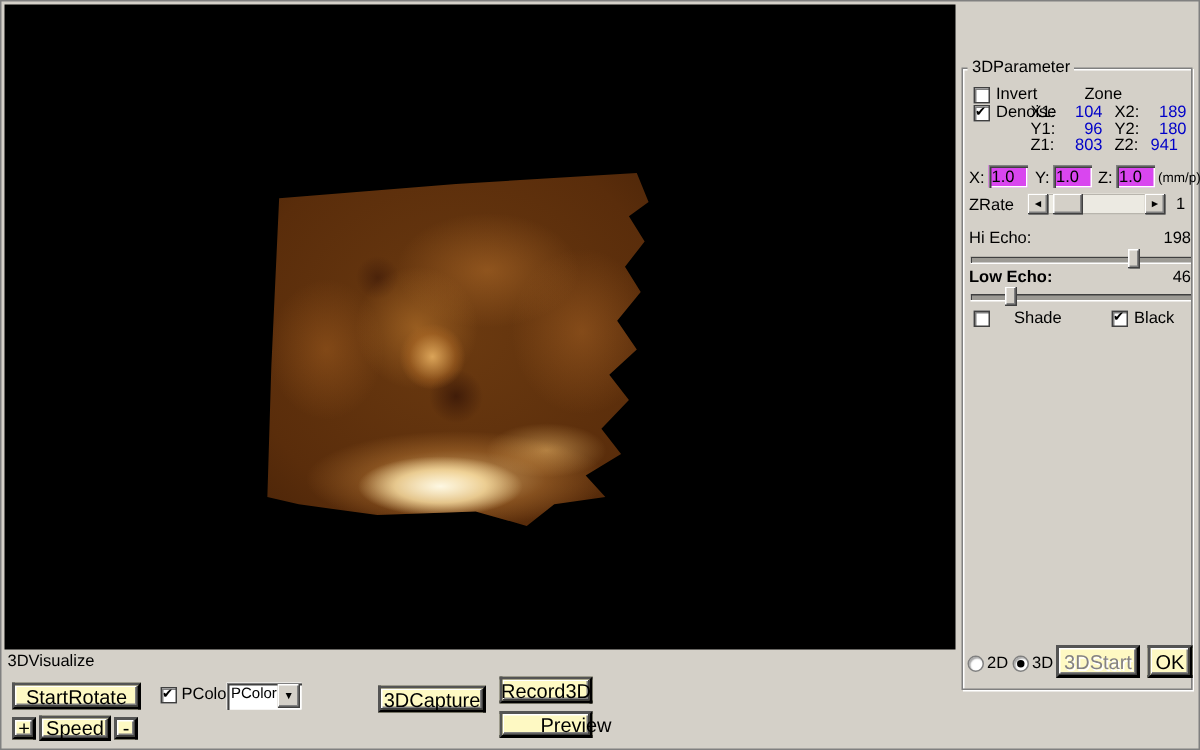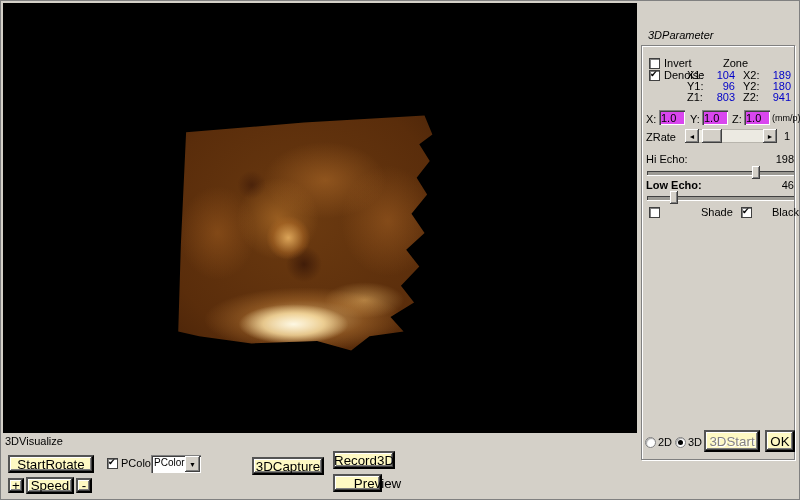--- a/index.html
+++ b/index.html
@@ -73,40 +73,40 @@
 </head>
 <body>
 
 <div class="window">
 
   <div class="viewport">
     <div class="scan"></div>
   </div>
 
   <div class="groupbox" style="left:640px; top:44px; width:154px; height:415px;"></div>
-  <span class="lbl grouptitle" style="left:644px; top:28px;font-style:italic;">3DParameter</span>
+  <span class="lbl grouptitle" style="left:644px; top:38px;">3DParameter</span>
 
   <span class="checkbox" style="left:648px; top:57px;"></span>
   <span class="lbl" style="left:663px; top:56px;">Invert</span>
   <span class="checkbox on" style="left:648px; top:69px;"></span>
   <span class="lbl" style="left:663px; top:68px;text-align:right;">Denoise</span>
 
   <span class="lbl" style="left:686px; top:56px;padding-left:36px;">Zone</span>
   <span class="lbl" style="left:686px; top:68px;">X1:</span>
   <span class="lbl blue" style="left:710px; top:68px; width:24px; text-align:right;">104</span>
   <span class="lbl" style="left:742px; top:68px;">X2:</span>
   <span class="lbl blue" style="left:766px; top:68px; width:24px; text-align:right;">189</span>
   <span class="lbl" style="left:686px; top:79px;">Y1:</span>
   <span class="lbl blue" style="left:710px; top:79px; width:24px; text-align:right;">96</span>
   <span class="lbl" style="left:742px; top:79px;">Y2:</span>
   <span class="lbl blue" style="left:766px; top:79px; width:24px; text-align:right;">180</span>
   <span class="lbl" style="left:686px; top:90px;">Z1:</span>
   <span class="lbl blue" style="left:710px; top:90px; width:24px; text-align:right;">803</span>
   <span class="lbl" style="left:742px; top:90px;">Z2:</span>
-  <span class="lbl blue" style="left:766px; top:90px; width:24px; text-align:right;">941</span>
+  <span class="lbl blue" style="left:766px; top:90px; width:24px; ">941</span>
 
   <span class="lbl" style="left:645px; top:112px;">X:</span>
   <input class="tbox" style="left: 658px; top: 109px; width: 26px; height: 15px;" value="1.0">
   <span class="lbl" style="left:689px; top:112px;">Y:</span>
   <input class="tbox" style="left: 701px; top: 109px; width: 26px; height: 15px;" value="1.0">
   <span class="lbl" style="left:731px; top:112px;">Z:</span>
   <input class="tbox" style="left: 743px; top: 109px; width: 26px; height: 15px;" value="1.0">
   <span class="lbl small" style="left:771px; top:112px;">(mm/p)</span>
 
   <span class="lbl" style="left:645px; top:130px;">ZRate</span>
@@ -121,23 +121,23 @@
   <span class="lbl" style="left:763px; top:152px; width:30px; text-align:right;">198</span>
   <div class="slider-track" style="left:646px; top:170px; width:147px;"></div>
   <div class="slider-thumb" style="left:751px; top:165px;"></div>
 
   <span class="lbl" style="left:645px; top:178px;font-weight:bold;">Low Echo:</span>
   <span class="lbl" style="left:763px; top:178px; width:30px; text-align:right;">46</span>
   <div class="slider-track" style="left:646px; top:195px; width:147px;"></div>
   <div class="slider-thumb" style="left:669px; top:190px;"></div>
 
   <span class="checkbox" style="left:648px; top:206px;"></span>
-  <span class="lbl" style="left:700px; top:205px;">Shade</span>
+  <span class="lbl" style="left:675px; top:205px;">Shade</span>
   <span class="checkbox on" style="left:740px; top:206px;"></span>
-  <span class="lbl" style="left:771px; top:205px;">Black</span>
+  <span class="lbl" style="left:755px; top:205px;">Black</span>
 
   <span class="radio" style="left:644px; top:436px;"></span>
   <span class="lbl" style="left:657px; top:435px;">2D</span>
   <span class="radio on" style="left:674px; top:436px;"></span>
   <span class="lbl" style="left:687px; top:435px;">3D</span>
   <button class="btn disabled" style="left:703px; top:429px; width:56px; height:22px;">3DStart</button>
   <button class="btn" style="left:764px; top:429px; width:30px; height:22px;">OK</button>
 
   <span class="lbl" style="left:4px; top:434px;">3DVisualize</span>
 
@@ -150,15 +150,15 @@
   <span class="checkbox on" style="left:106px; top:457px;"></span>
   <span class="lbl" style="left:120px; top:456px;">PColor</span>
 
   <div class="combo" style="left:150px; top:454px; width:50px; height:18px;">
     <span class="txt">PColor</span>
     <span class="arrow">▼</span>
   </div>
 
   <button class="btn" style="left:251px; top:456px; width:72px; height:18px;">3DCapture</button>
   <button class="btn" style="left:332px; top:450px; width:62px; height:18px;">Record3D</button>
-  <button class="btn" style="left:332px; top:473px; width:49px; height:18px;padding-left:40px;">Preview</button>
+  <button class="btn" style="left:332px; top:473px; width:62px; height:18px;padding-left:40px;">Preview</button>
 
 </div>
 
 </body></html>

